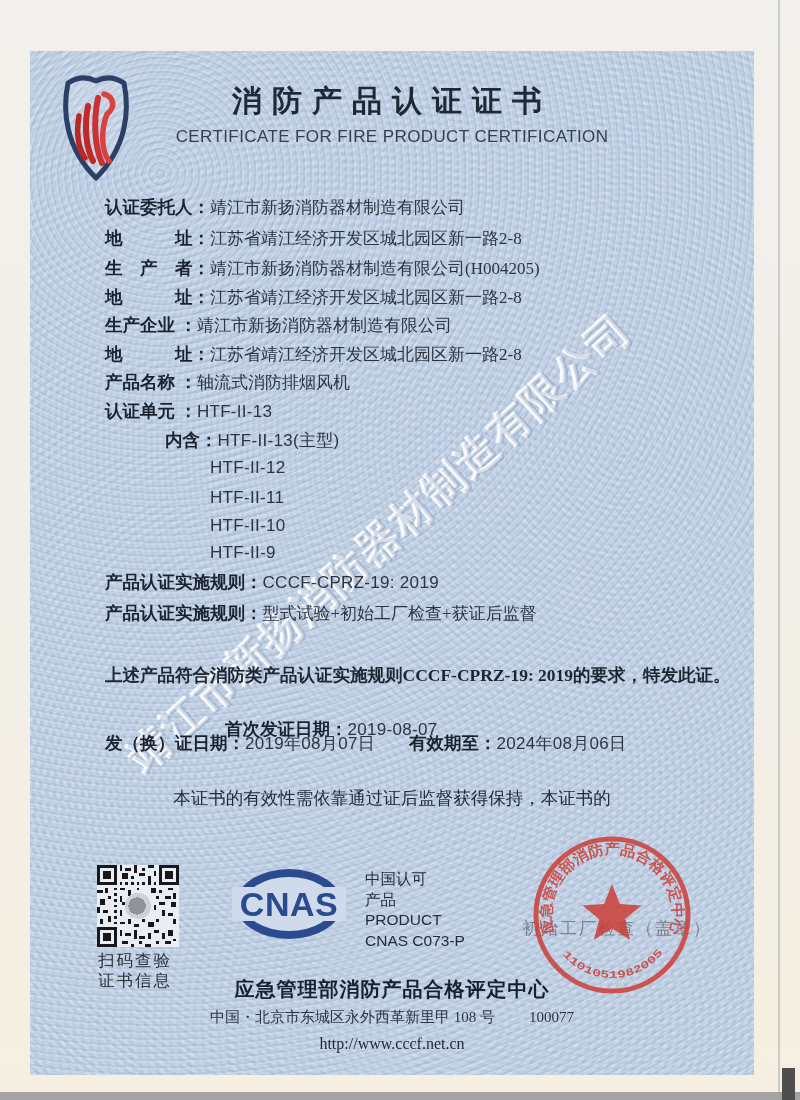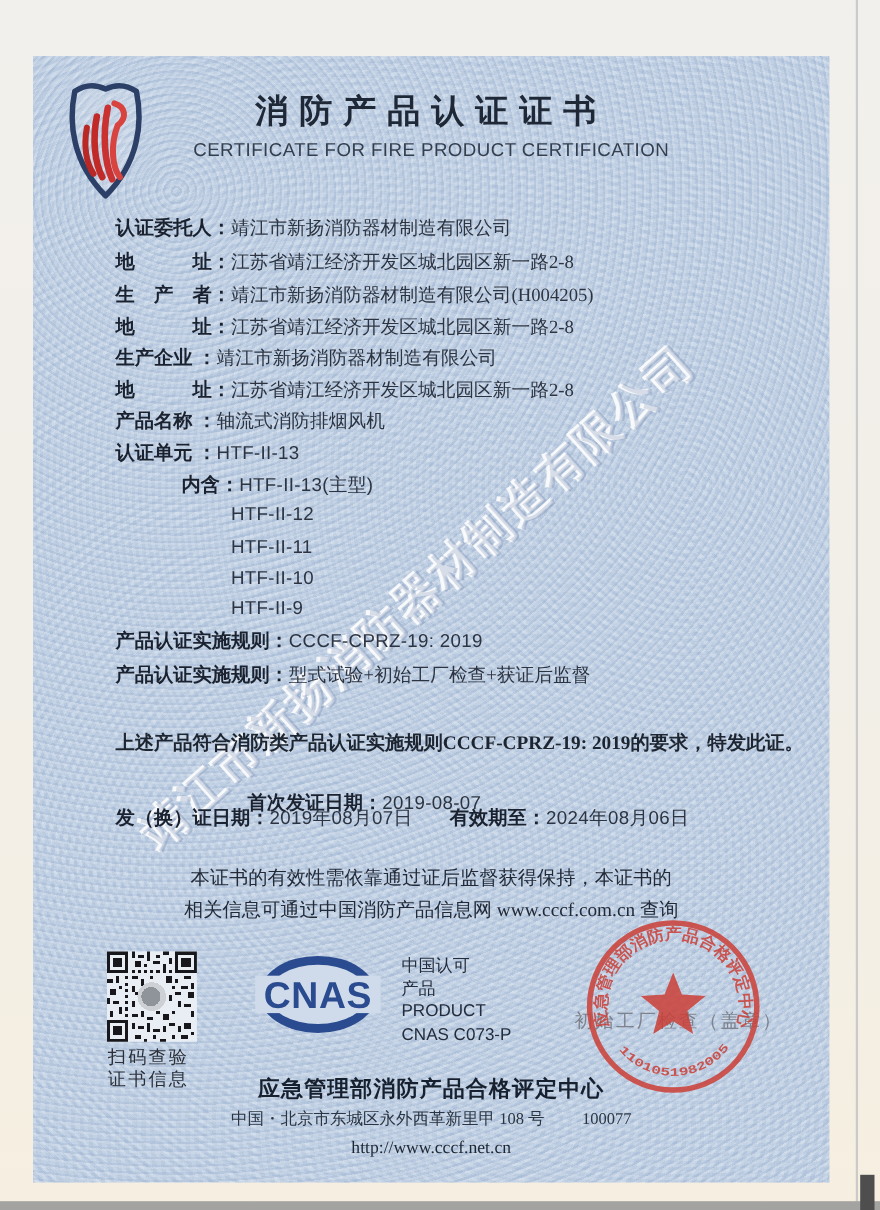--- a/index.html
+++ b/index.html
@@ -129,21 +129,20 @@
   <div class="statement">上述产品符合消防类产品认证实施规则CCCF-CPRZ-19: 2019的要求，特发此证。</div>
 
   <div class="row" style="top:666px;left:195px">
     <span class="lbl">首次发证日期：</span><span class="val-code">2019-08-07</span>
   </div>
   <div class="row" style="top:680px">
     <span class="lbl">发（换）证日期：</span><span class="val-code">2019年08月07日</span><span class="gap"></span><span class="lbl">有效期至：</span><span class="val-code">2024年08月06日</span>
   </div>
 
   <div class="center-line" style="top:735px">本证书的有效性需依靠通过证后监督获得保持，本证书的</div>
-  <div class="center-line" style="top:764px">相关信息可通过中国消防产品信息网 www.cccf.com.cn 查询</div>
 
   <svg class="qr" width="82" height="82" viewBox="0 0 29 29" shape-rendering="crispEdges">
     <rect x="0" y="0" width="29" height="29" fill="#e9eef5"></rect>
     <g fill="#18181c">
       <rect x="0" y="0" width="7" height="7"></rect>
         <rect x="22" y="0" width="7" height="7"></rect>
         <rect x="0" y="22" width="7" height="7"></rect>
     </g>
     <g fill="#e9eef5">
       <rect x="1" y="1" width="5" height="5"></rect>

